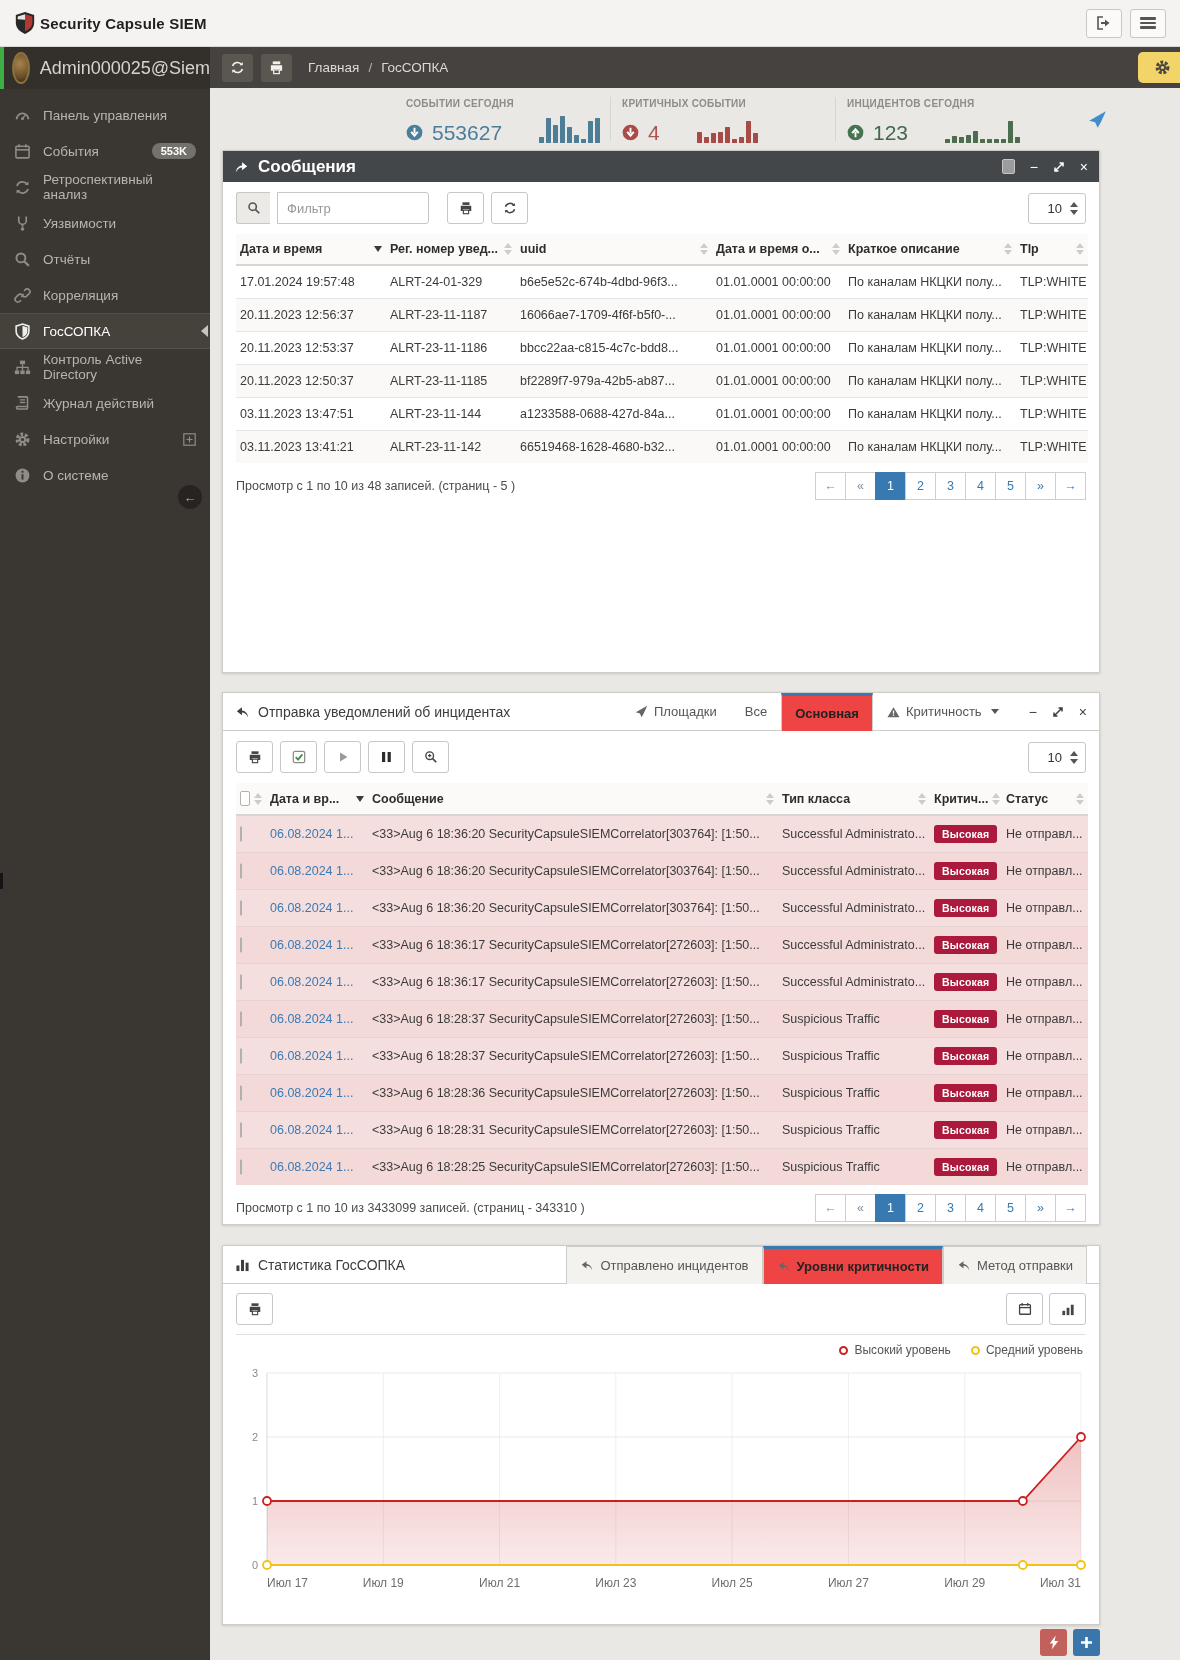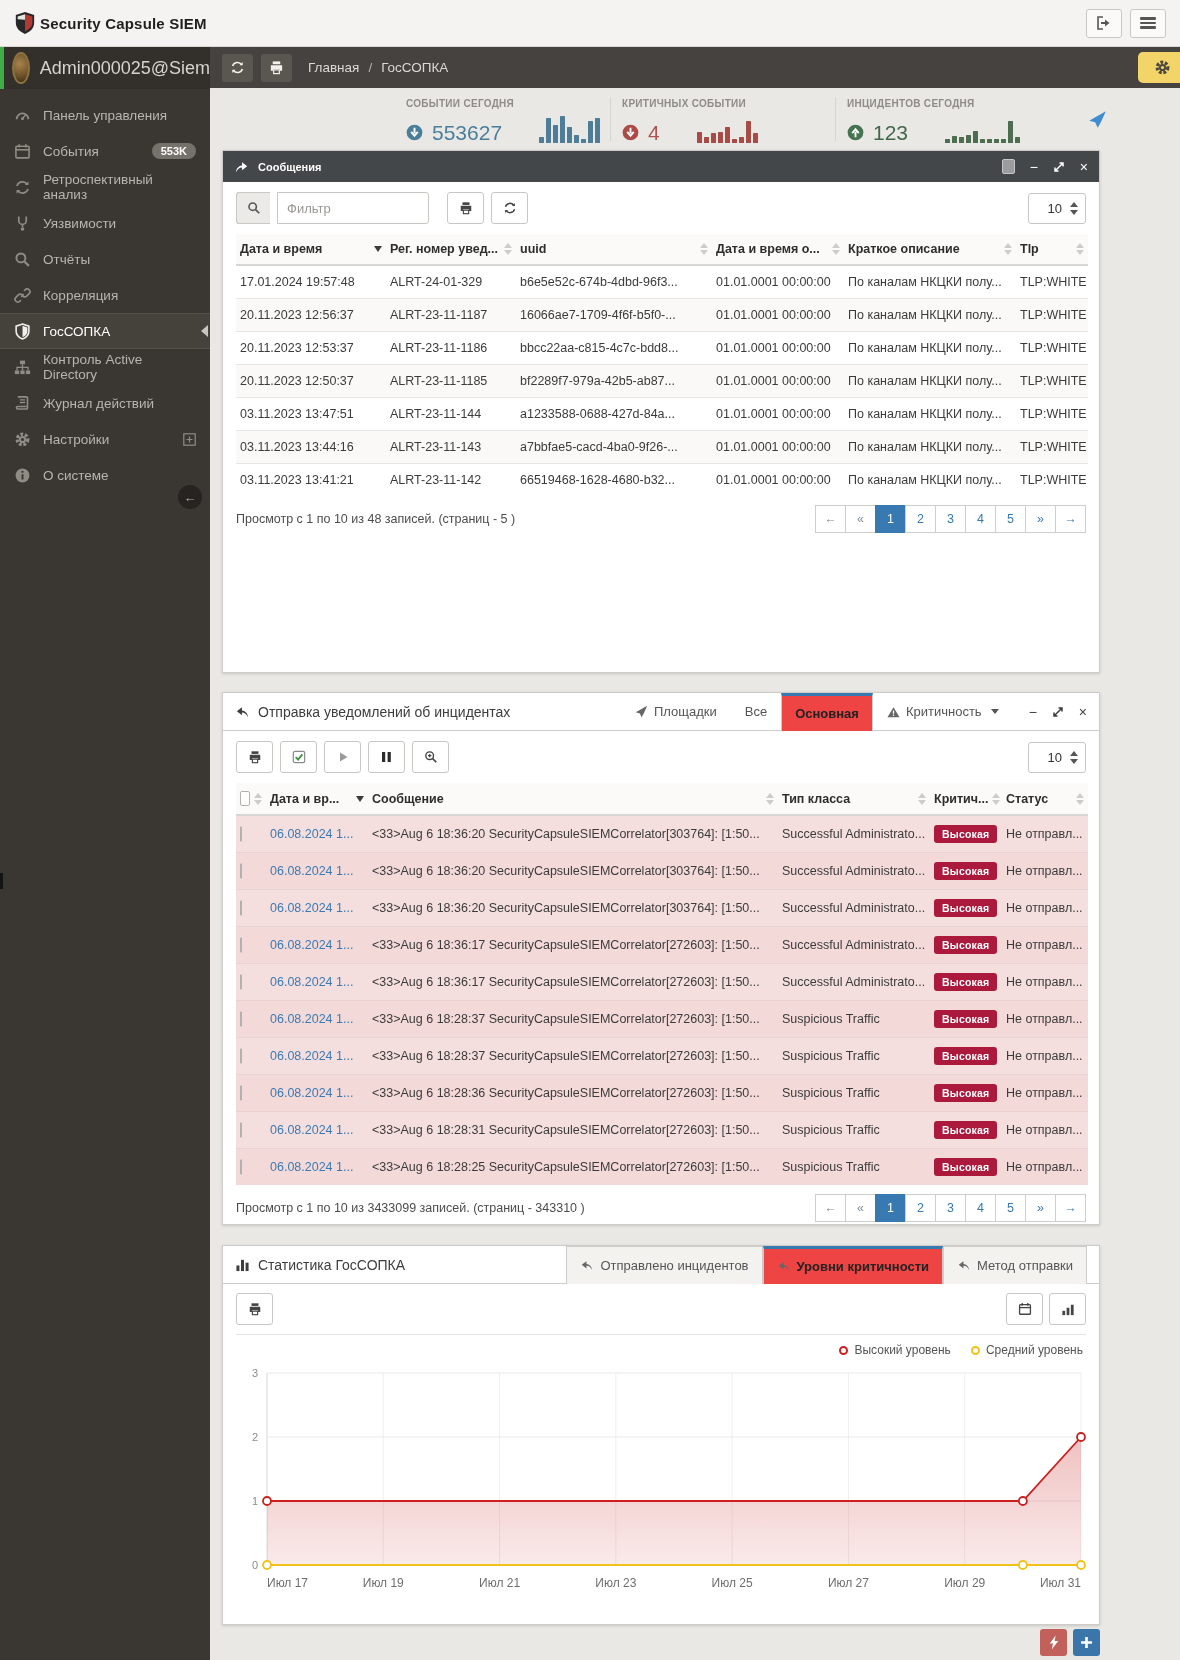--- a/index.html
+++ b/index.html
@@ -78,21 +78,21 @@
 
   
   .panel { position:absolute; left:12px; width:878px; background:#fff;
     border:1px solid #cfccc8; box-shadow:0 1px 3px rgba(0,0,0,.14); }
   .panel1 { top:103px; height:523px; }
   .panel2 { top:645px; height:533px; }
   .panel3 { top:1198px; height:380px; }
 
   .phead-dark { height:31px; background:#43474a; color:#fff; display:flex; align-items:center;
     gap:9px; padding:0 11px; }
-  .phead-dark .title { font-size:11px; font-weight:bold;text-align:right; }
+  .phead-dark .title { font-size:17px; font-weight:bold;text-align:right; }
   .wctls { margin-left:auto; display:flex; align-items:center; gap:15px; }
   .wctl { color:#fff; cursor:pointer; font-size:14px; line-height:1; display:flex; align-items:center; }
   .swatch { width:13px; height:15px; background:#9a9c9e; border:1px solid #c4c5c6; border-radius:2px; }
 
   .ptools { display:flex; align-items:center; padding:10px 13px; gap:7px; }
   .addon { width:34px; height:32px; background:#eceae7; border:1px solid #c9c7c3; border-right:none;
     border-radius:3px 0 0 3px; display:flex; align-items:center; justify-content:center; color:#555; }
   .filter-input { width:152px; height:32px; border:1px solid #c9c7c3; border-radius:0 3px 3px 0;
     padding:0 9px; font-size:13px; color:#333; outline:none; font-family:inherit; }
   .filter-input::placeholder { color:#9a9894; }
@@ -550,28 +550,20 @@
             <td>ALRT-23-11-1185</td>
             <td>bf2289f7-979a-42b5-ab87...</td>
             <td>01.01.0001 00:00:00</td>
             <td>По каналам НКЦКИ полу...</td>
             <td>TLP:WHITE</td>
           </tr>
         <tr>
             <td>03.11.2023 13:47:51</td>
             <td>ALRT-23-11-144</td>
             <td>a1233588-0688-427d-84a...</td>
-            <td>01.01.0001 00:00:00</td>
-            <td>По каналам НКЦКИ полу...</td>
-            <td>TLP:WHITE</td>
-          </tr>
-        <tr>
-            <td>03.11.2023 13:44:16</td>
-            <td>ALRT-23-11-143</td>
-            <td>a7bbfae5-cacd-4ba0-9f26-...</td>
             <td>01.01.0001 00:00:00</td>
             <td>По каналам НКЦКИ полу...</td>
             <td>TLP:WHITE</td>
           </tr>
         <tr>
             <td>03.11.2023 13:41:21</td>
             <td>ALRT-23-11-142</td>
             <td>66519468-1628-4680-b32...</td>
             <td>01.01.0001 00:00:00</td>
             <td>По каналам НКЦКИ полу...</td>

